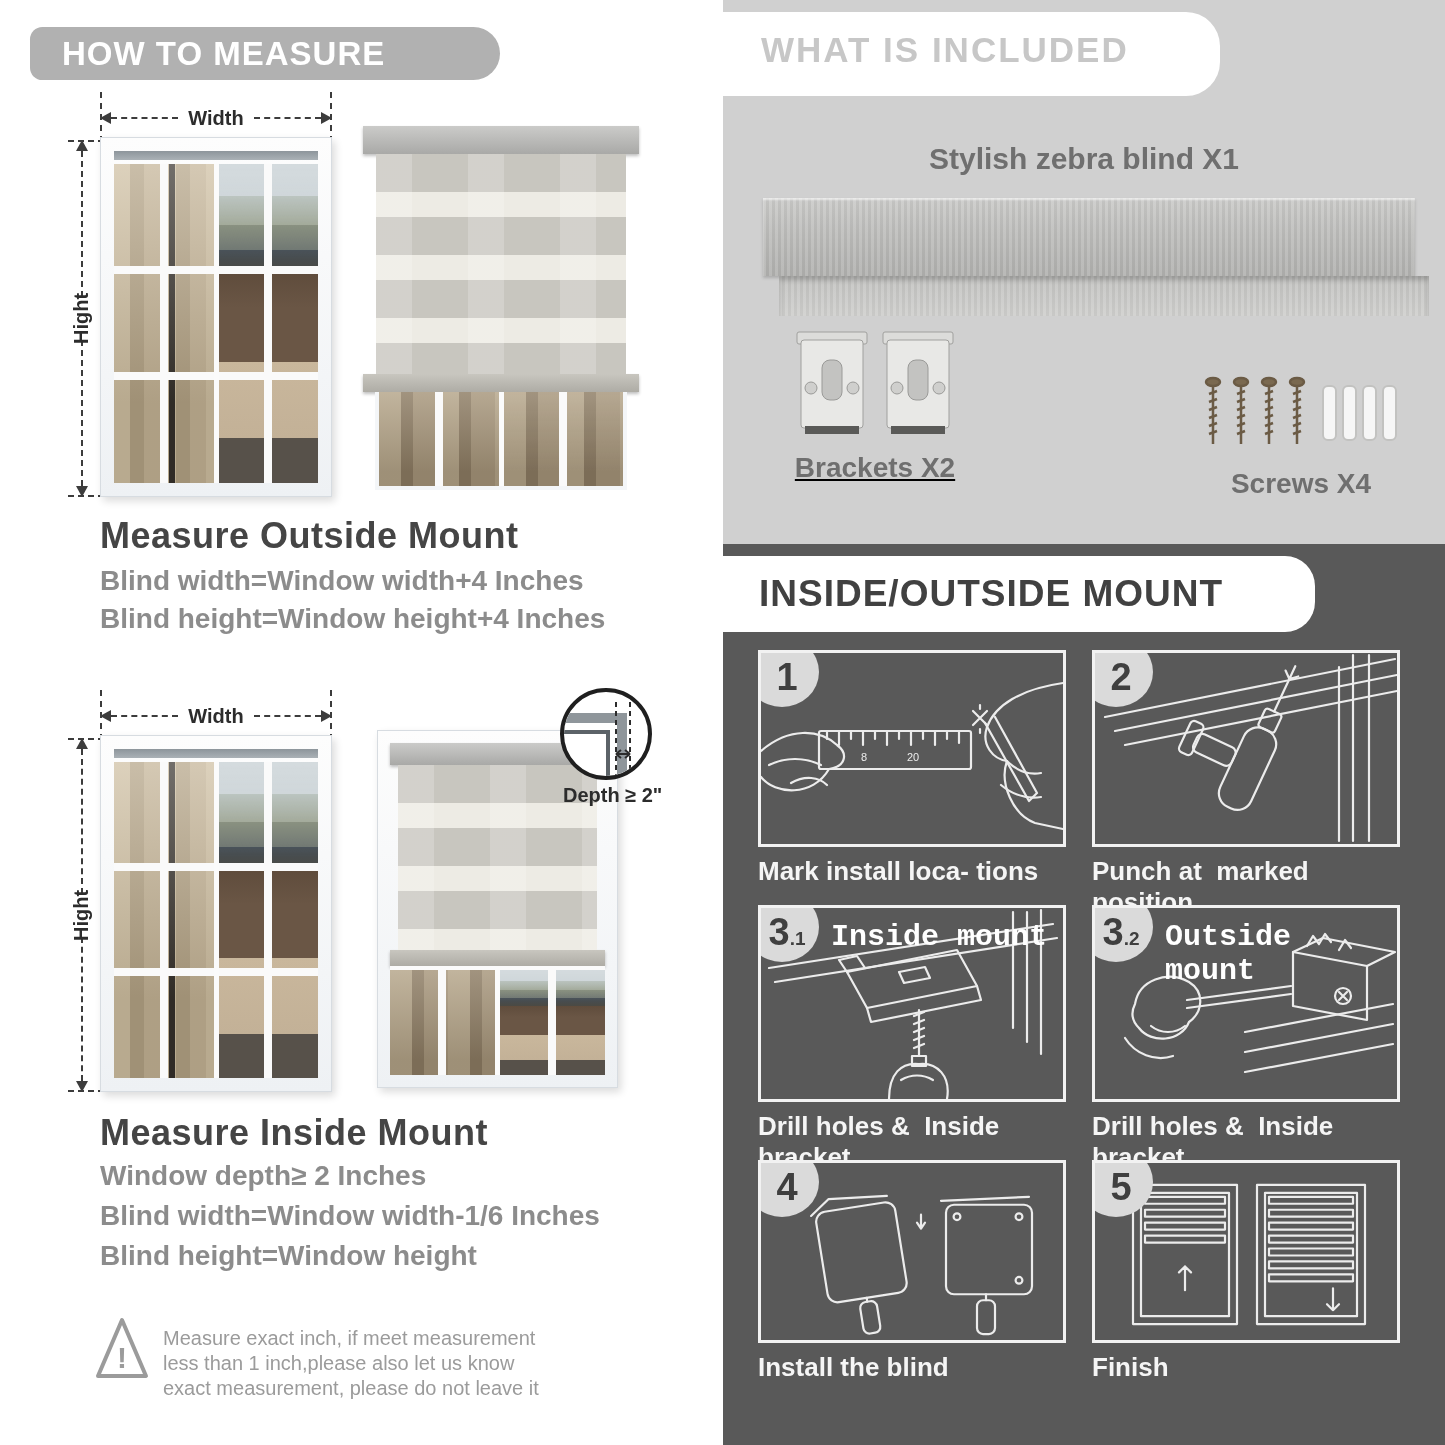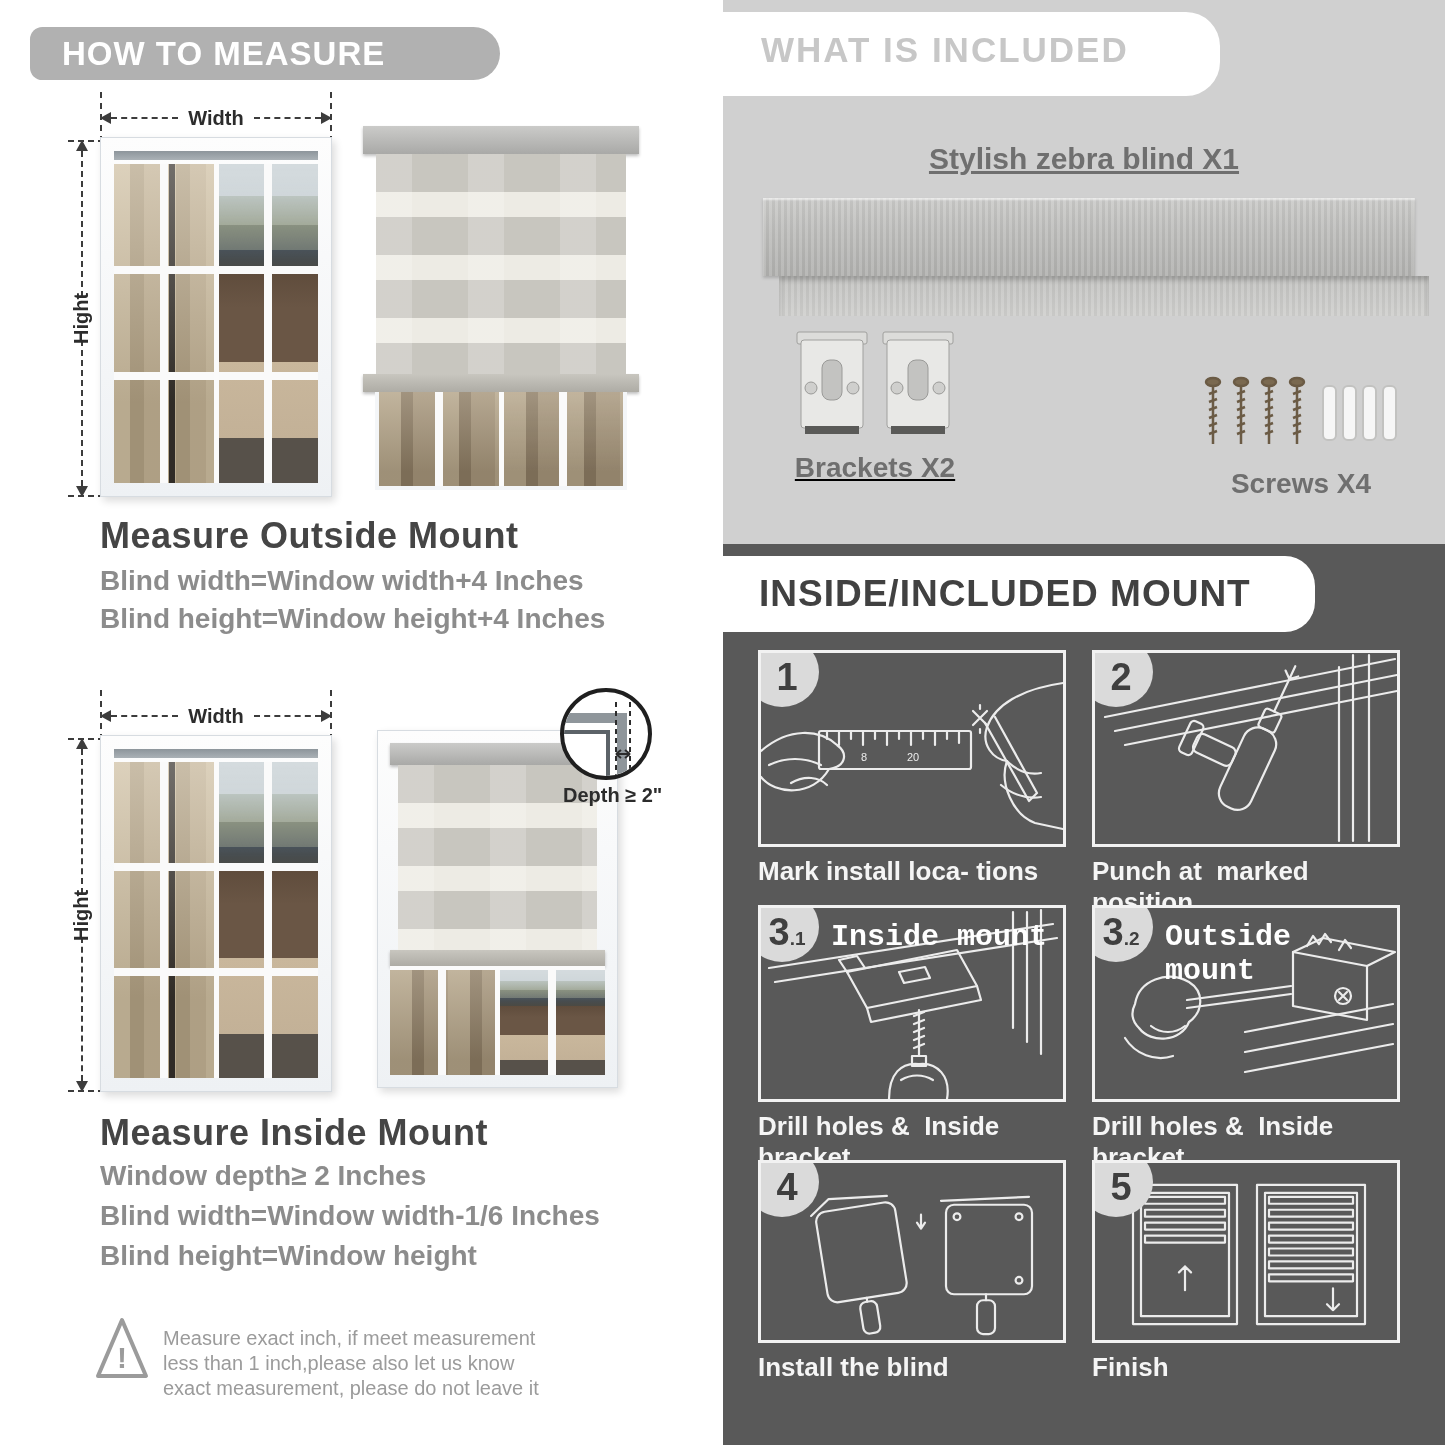--- a/index.html
+++ b/index.html
@@ -80,21 +80,21 @@
   .warning svg { flex:0 0 auto; }
   .warning-text { width:380px; font-size:20px; font-weight:400; color:#9b9b9b; line-height:25px; padding-top:14px; }
 
   
   .right-panel { position:absolute; left:723px; top:0; width:722px; height:1445px; }
   .included-section { position:absolute; top:0; left:0; width:722px; height:544px; background:#d0d0d0; }
   .included-title { position:absolute; top:12px; left:0; width:497px; height:84px; background:#ffffff;
     border-radius:0 34px 34px 0; color:#c7c7c7; font-size:35px; font-weight:bold;
     line-height:76px; padding-left:38px; letter-spacing:2px; }
   .product-name { position:absolute; top:142px; left:0; width:100%; text-align:center;
-    font-size:30px; font-weight:bold; color:#6f6f6f;text-decoration:underline; }
+    font-size:30px; font-weight:bold; color:#6f6f6f; }
   .rail-top { position:absolute; top:198px; left:40px; width:652px; height:78px;
     background:repeating-linear-gradient(90deg, rgba(255,255,255,.10) 0 3px, rgba(0,0,0,.04) 3px 6px),
       linear-gradient(180deg,#cbcbc9 0%,#bdbdbb 45%,#b1b1af 100%);
     box-shadow:inset 0 2px 2px rgba(255,255,255,.6), 0 2px 3px rgba(0,0,0,.18); }
   .rail-lip { position:absolute; top:276px; left:56px; width:650px; height:40px;
     background:repeating-linear-gradient(90deg, rgba(255,255,255,.10) 0 3px, rgba(0,0,0,.03) 3px 6px),
       linear-gradient(180deg,#c2c2c0,#cfcfcd);
     box-shadow:inset 0 4px 5px rgba(0,0,0,.20); }
   .component { position:absolute; display:flex; flex-direction:column; align-items:center; }
   .component-label { font-size:28px; font-weight:bold; color:#6f6f6f; margin-top:10px; white-space:nowrap; }
@@ -291,21 +291,21 @@
             <rect x="140" y="42" width="13" height="54" rx="5"></rect>
             <rect x="160" y="42" width="13" height="54" rx="5"></rect>
             <rect x="180" y="42" width="13" height="54" rx="5"></rect>
           </g>
         </svg>
         <div class="component-label">Screws X4</div>
       </div>
     </div>
 
     <div class="mount-section">
-      <div class="mount-title">INSIDE/INCLUDED MOUNT</div>
+      <div class="mount-title">INSIDE/OUTSIDE MOUNT</div>
 
       <div class="step" style="left:35px; top:106px;">
         <div class="step-box">
           <svg class="step-art art" viewBox="0 0 302 191" preserveAspectRatio="none">
             <rect x="58" y="78" width="152" height="38" rx="2"></rect>
             <path d="M66,78 v8 M78,78 v14 M90,78 v8 M102,78 v14 M114,78 v8 M126,78 v14 M138,78 v8 M150,78 v14 M162,78 v8 M174,78 v14 M186,78 v8 M198,78 v12"></path>
             <text x="100" y="108" font-size="11" fill="#ececec" stroke="none">8</text>
             <text x="146" y="108" font-size="11" fill="#ececec" stroke="none">20</text>
             <path d="M212,58 L226,72 M226,58 L212,72 M219,52 v4 M219,76 v4"></path>
             <path d="M0,98 C28,74 58,76 76,92 C88,101 84,114 68,116 C52,144 14,142 0,124"></path>

